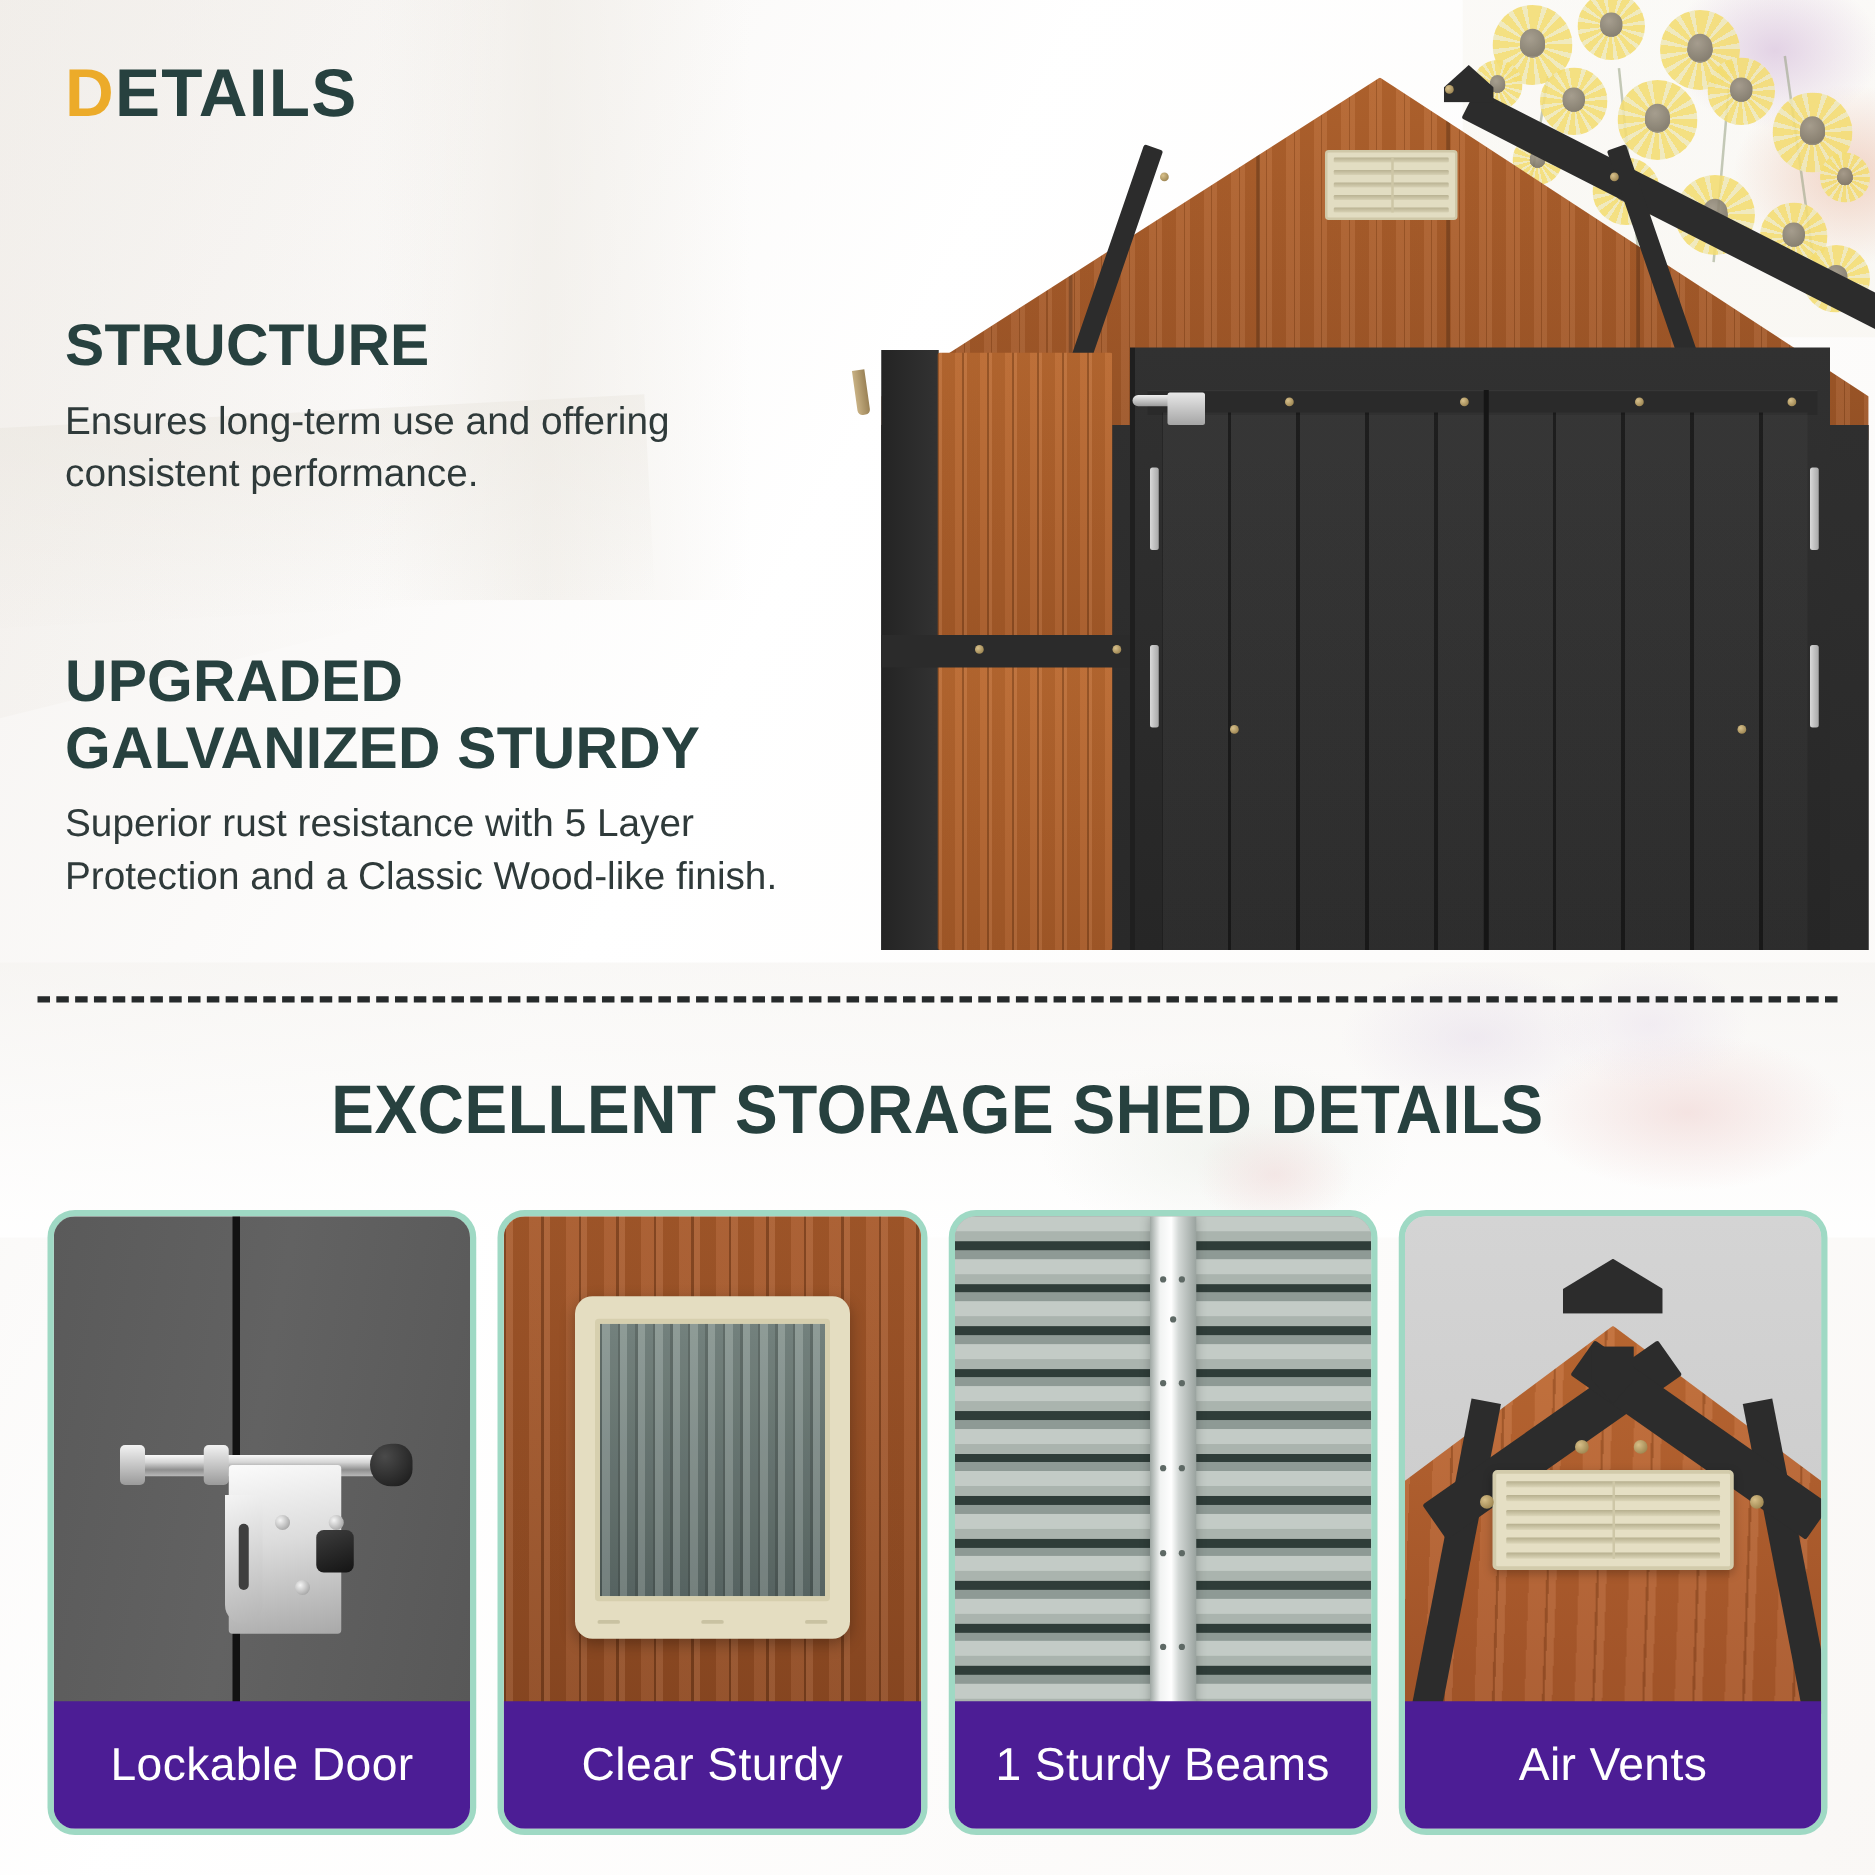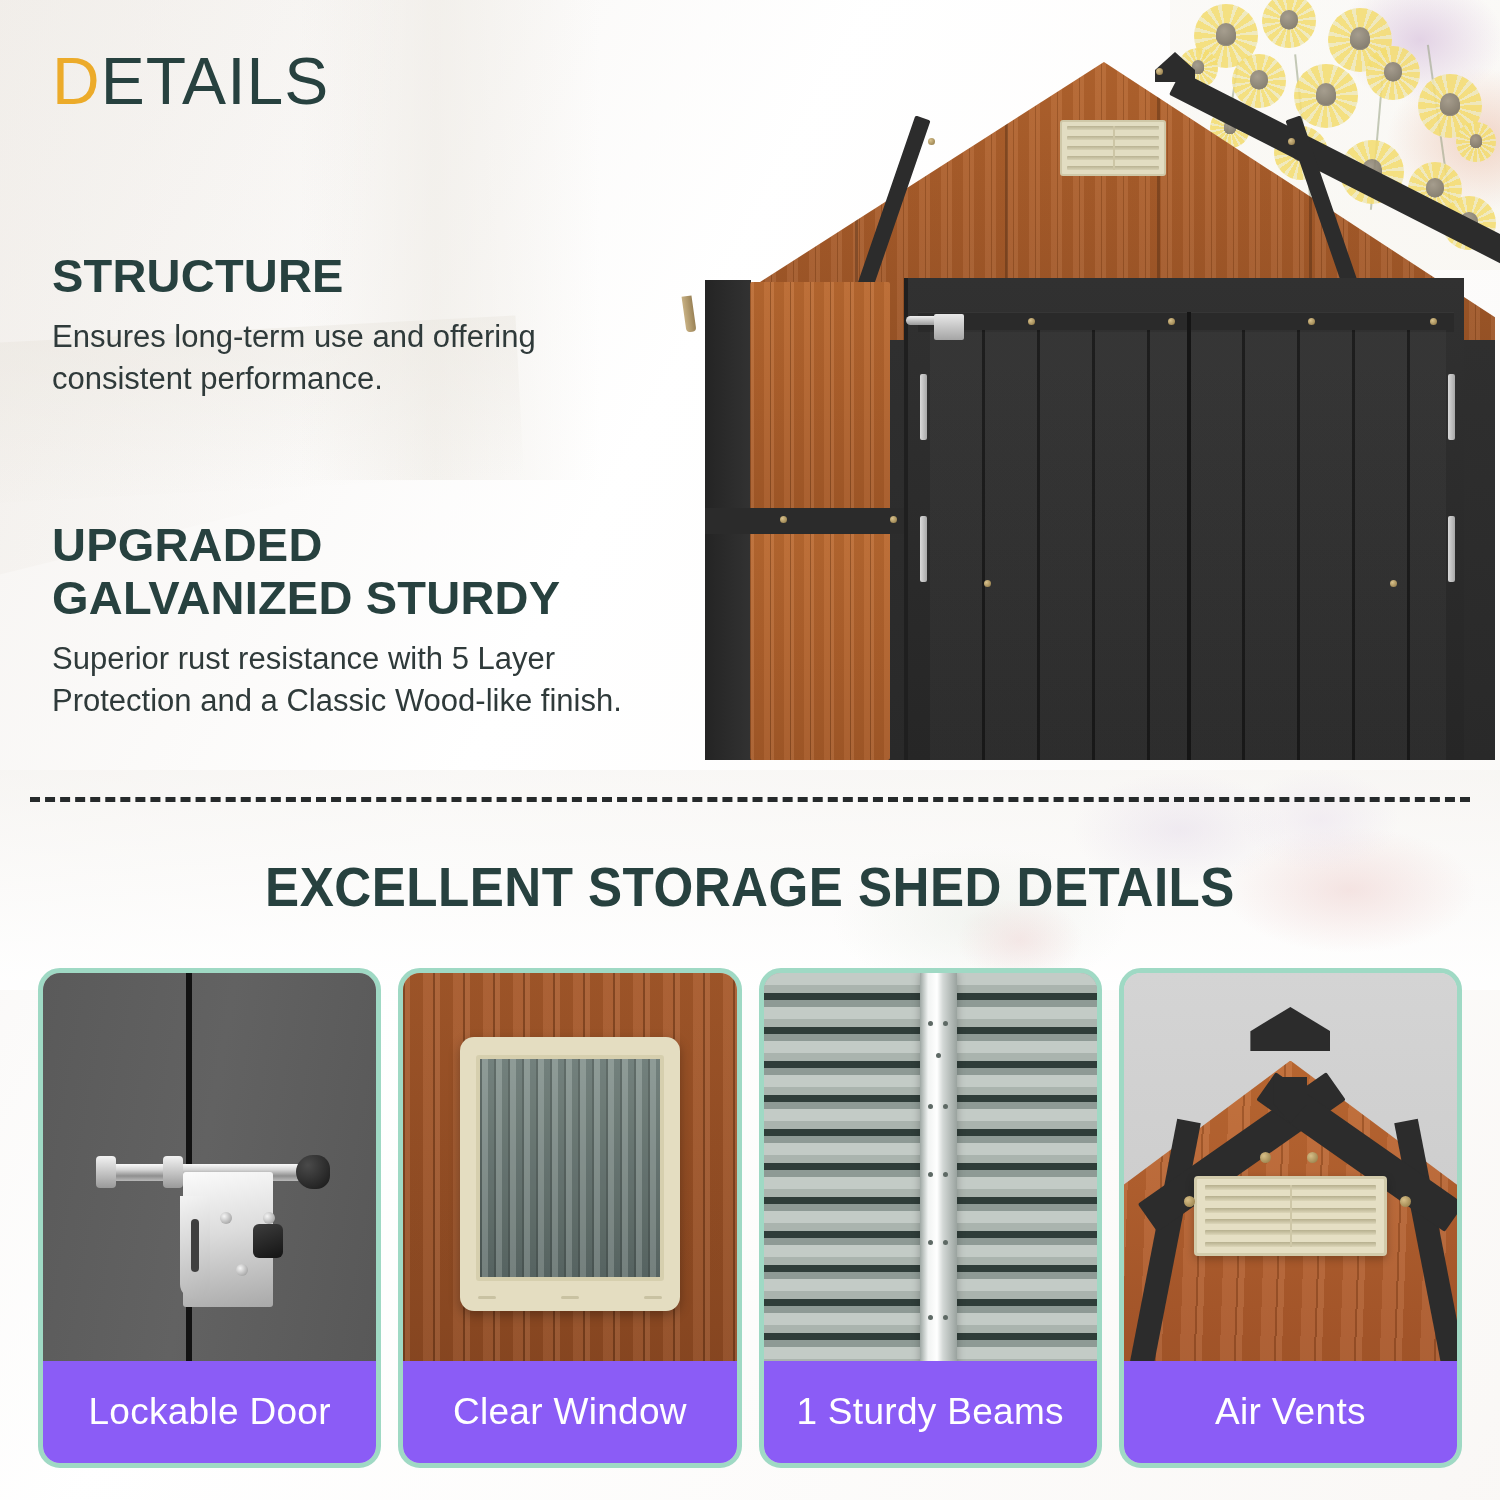--- a/index.html
+++ b/index.html
@@ -326,22 +326,22 @@
     left: 28px; top: 4px;
     width: 30px; height: 26px;
     background: linear-gradient(180deg, #e8e8e8, #a5a5a5);
     border-radius: 2px;
   }
 
   
   .details-title {
     position: absolute;
     left: 52px; top: 48px;
-    font-size: 66px;
-    font-weight: 400;
+    font-size: 54px;
+    font-weight: 700;
     letter-spacing: 1px;
     line-height: 1;
     color: #27413f;
   }
   .details-title .accent { color: #ecab2a; }
 
   .feature {
     position: absolute;
     left: 52px;
     width: 620px;
@@ -404,21 +404,21 @@
   .card-photo {
     position: absolute;
     left: 0; right: 0; top: 0;
     height: 398px;
     overflow: hidden;
   }
   .card-caption {
     position: absolute;
     left: 0; right: 0; bottom: 0;
     height: 102px;
-    background: #8b5cf6;
+    background: #4c1d95;
     color: #ffffff;
     display: flex;
     align-items: center;
     justify-content: center;
     font-size: 37px;
     font-weight: 400;
     letter-spacing: 0.3px;
   }
 
   
@@ -784,21 +784,21 @@
     <div class="card">
       <div class="card-photo">
         <div class="c2-bg"></div>
         <div class="c2-frame">
           <div class="c2-glass"></div>
           <div class="c2-sill-mark" style="left:18px;"></div>
           <div class="c2-sill-mark" style="left:50%; margin-left:-9px;"></div>
           <div class="c2-sill-mark" style="right:18px;"></div>
         </div>
       </div>
-      <div class="card-caption">Clear Window</div>
+      <div class="card-caption">Clear Sturdy</div>
     </div>
 
     <div class="card">
       <div class="card-photo">
         <div class="c3-bg"></div>
         <div class="c3-beam">
           <div class="c3-rivet" style="left:22%; top:12%;"></div>
           <div class="c3-rivet" style="left:62%; top:12%;"></div>
           <div class="c3-rivet" style="left:42%; top:20%;"></div>
           <div class="c3-rivet" style="left:22%; top:33%;"></div>

